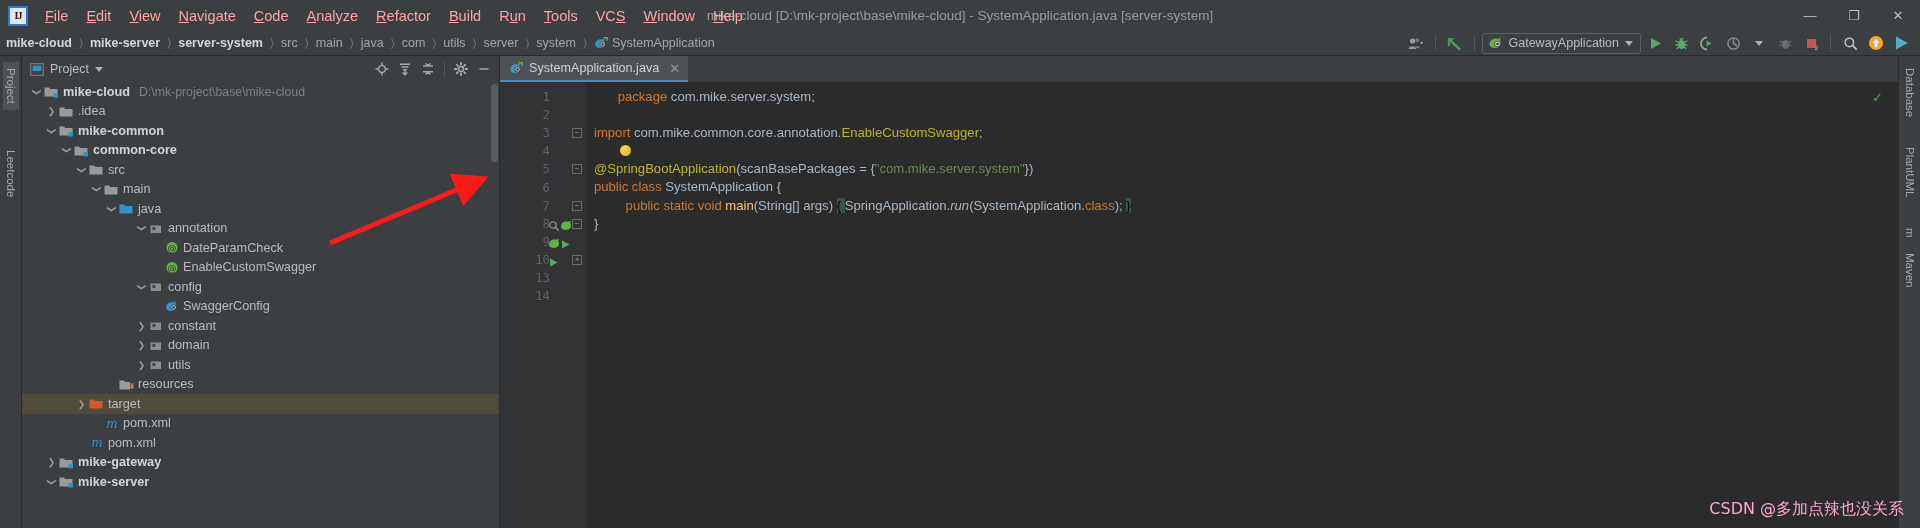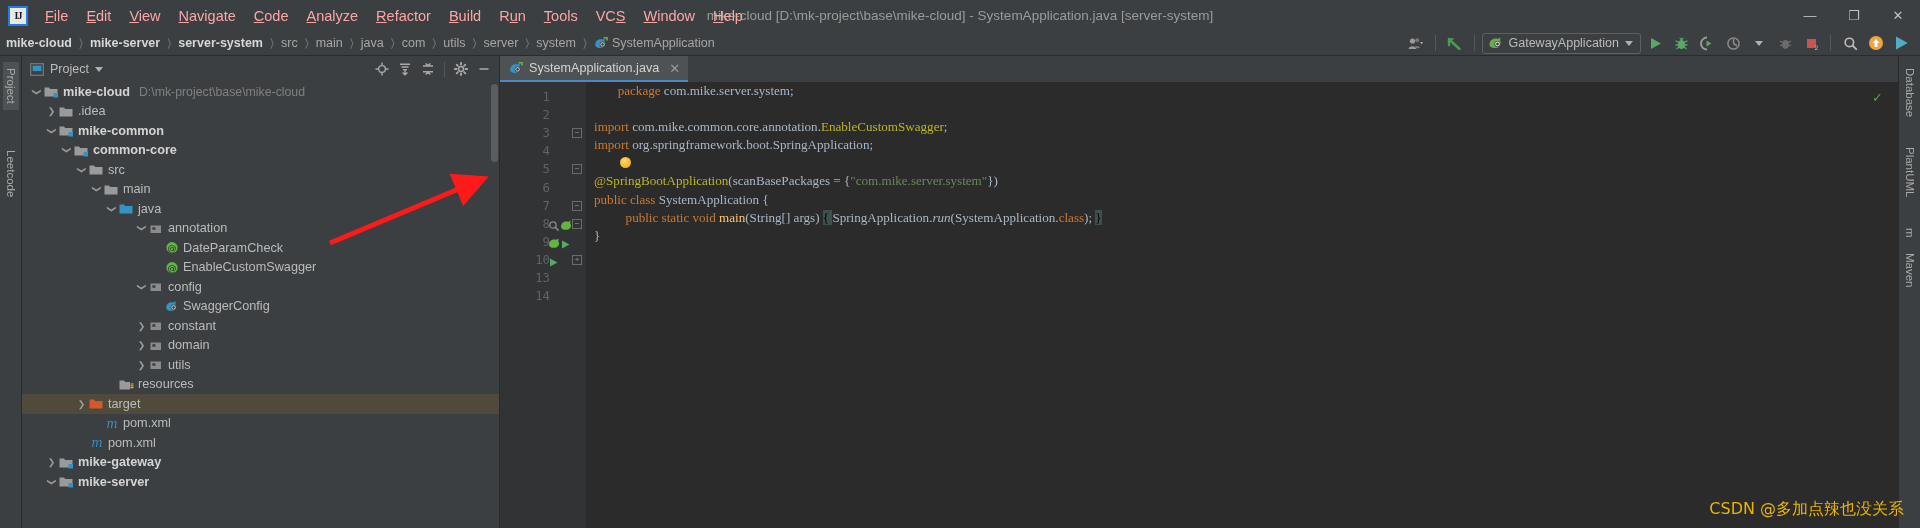--- a/index.html
+++ b/index.html
@@ -103,21 +103,22 @@
   .etab {
     height: 26px; display: flex; align-items: center; gap: 6px; padding: 0 8px 0 9px;
     background: #4e5254; border-bottom: 2px solid #4a88c7; color: #d2d2d2; font-size: 12.6px;
   }
   .etab .x { color: #9a9a9a; font-size: 13px; margin-left: 4px; }
   .codearea { flex: 1; display: flex; position: relative; min-height: 0; overflow: hidden; }
   .gutter { width: 60px; background: #313335; flex: 0 0 60px; position: relative; }
   .mkcol  { width: 26px; background: #313335; flex: 0 0 26px; position: relative; }
   .code {
     flex: 1; position: relative; background: #2b2b2b; overflow: hidden;
-    font-family: Liberation Serif, serif; font-size: 13.1px; line-height: 18.1px;
+    font-family: Liberation Sans, sans-serif; font-size: 13.1px; line-height: 18.1px;
+    padding-top: 6px;
   }
   .ln { position: absolute; right: 10px; color: #606366; font-family: "DejaVu Sans Mono", monospace;
         font-size: 12.3px; line-height: 18.1px; }
   .cline { height: 18.1px; white-space: pre; padding-left: 8px; position: relative; }
   .cline.hl { background: #323232; }
   .kw  { color: #cc7832; }
   .str { color: #6a8759; }
   .ann { color: #bbb529; }
   .pln { color: #a9b7c6; }
   .itl { color: #a9b7c6; font-style: italic; }
@@ -129,21 +130,21 @@
   .rgicon { position: absolute; width: 13px; height: 13px; }
   .ok-check { position: absolute; right: 15px; top: 8px; color: #5a9e5a; font-size: 13px; }
 
   .bulb { position: absolute; width: 11px; height: 11px; border-radius: 50%;
           background: radial-gradient(circle at 40% 35%, #ffd863, #e8a317); }
 
   
   .arrow-svg { position: absolute; left: 0; top: 0; pointer-events: none; }
 
   .watermark {
-    position: absolute; right: 16px; bottom: 8px; color: #eab308; font-size: 16px;
+    position: absolute; right: 16px; bottom: 8px; color: #f9a8d4; font-size: 16px;
     font-family: "DejaVu Sans", sans-serif;
   }
 </style>
 </head>
 <body>
 
 <div id="app">
 
   <div class="menubar">
     <div class="ij-logo">IJ</div>
@@ -632,21 +633,20 @@
                 <path d="M2 1.5 L9.5 5.5 L2 9.5 Z" fill="#59a869"></path>
               </svg></div>
             <div class="rgicon" style="top: 171.9px; left: -12px;"><svg width="11" height="11" viewBox="0 0 11 11">
                 <path d="M2 1.5 L9.5 5.5 L2 9.5 Z" fill="#59a869"></path>
               </svg></div>
           </div>
         <div class="code" id="code">
             <div class="cline" style="padding-left: 31.7px;"><span class="kw">package</span><span class="pln"> com.mike.server.system;</span></div>
             <div class="cline" style="padding-left: 8px;"></div>
             <div class="cline" style="padding-left: 8px;"><span class="kw">import</span><span class="pln"> com.mike.common.core.annotation.</span><span class="ann">EnableCustomSwagger</span><span class="pln">;</span></div>
-            <div class="cline" style="padding-left: 8px;"><span class="kw">import</span><span class="pln"> org.springframework.boot.SpringApplication;</span></div>
             <div class="cline" style="padding-left: 8px;"><span class="bulb" style="position: absolute; left: 34px; top: 3px;"></span></div>
             <div class="cline" style="padding-left: 8px;"><span class="ann">@SpringBootApplication</span><span class="pln">(scanBasePackages = {</span><span class="str">"com.mike.server.system"</span><span class="pln">})</span></div>
             <div class="cline" style="padding-left: 8px;"><span class="kw">public class</span><span class="pln"> SystemApplication {</span></div>
             <div class="cline" style="padding-left: 39.6px;"><span class="kw">public static void</span><span class="fld"> main</span><span class="pln">(String[] args) </span><span class="brc">{ </span><span class="pln">SpringApplication.</span><span class="itl">run</span><span class="pln">(SystemApplication.</span><span class="kw">class</span><span class="pln">); </span><span class="brc">}</span></div>
             <div class="cline" style="padding-left: 8px;"><span class="pln">}</span></div>
             <div class="cline" style="padding-left: 8px;"></div>
           </div>
         <div class="ok-check">✓</div>
       </div>
     </div>

